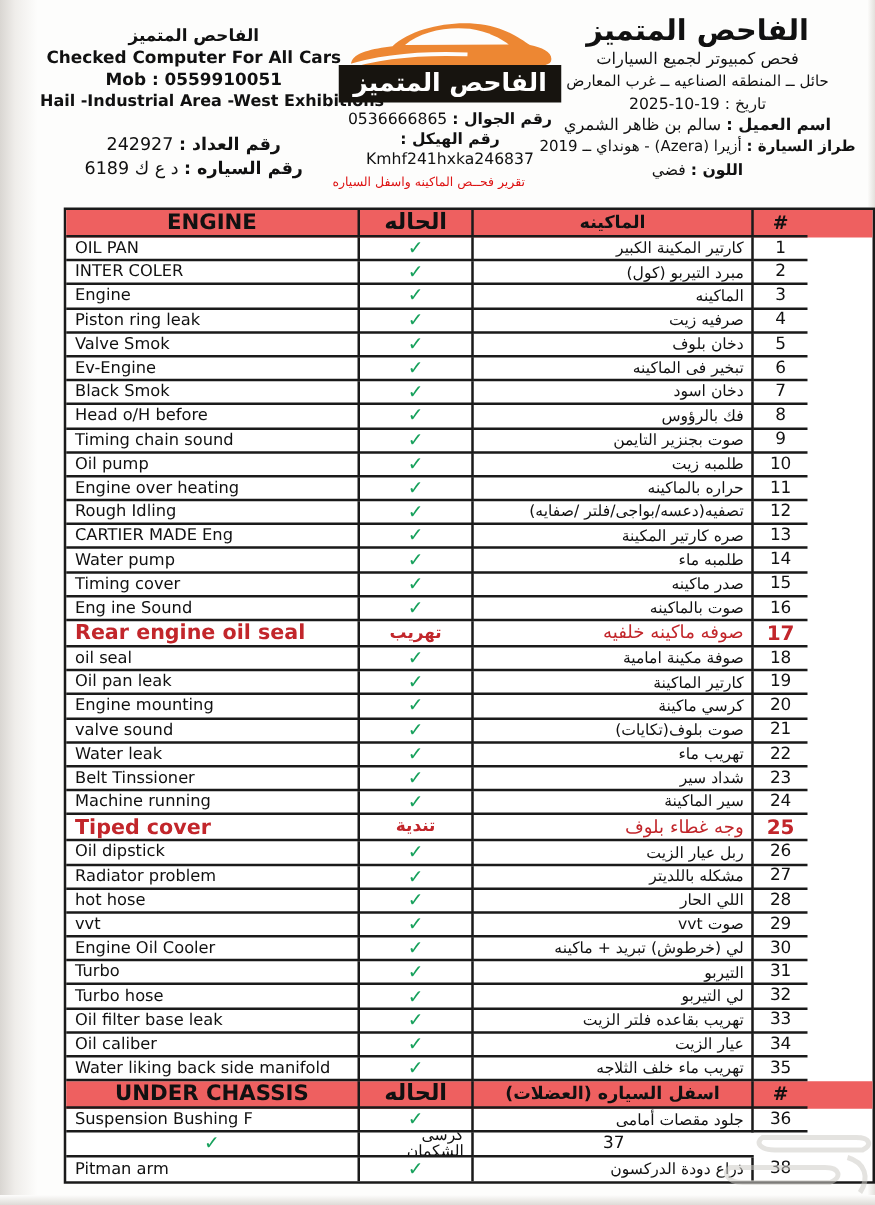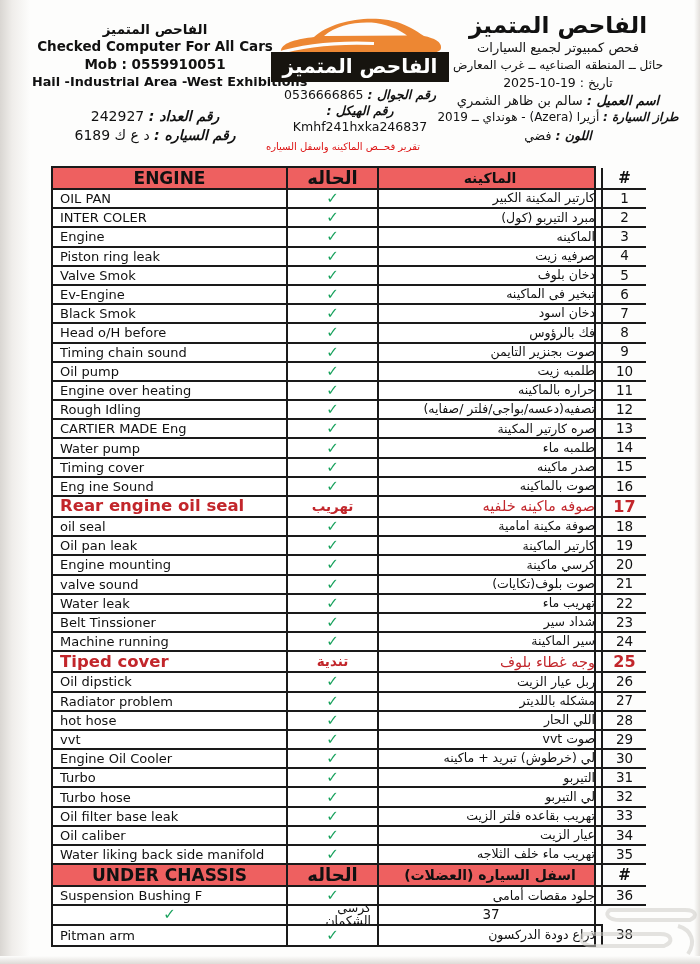--- a/index.html
+++ b/index.html
@@ -23,41 +23,41 @@
     background:linear-gradient(0deg,#dedbd7,#fdfdfc);}
   .edge-right{position:absolute;right:0;top:0;width:6px;height:100%;
     background:linear-gradient(270deg,#e3e0dc,#fdfdfc);}
 
   
   .header-left{position:absolute;left:32px;top:20px;width:246px;text-align:center;}
   .hl-title{font-size:13.5px;font-weight:bold;line-height:18px;}
   .hl-line{font-size:13.5px;font-weight:bold;line-height:17.5px;white-space:nowrap;}
   .hl-nums{margin-top:16px;direction:rtl;}
   .hl-nums .line{font-size:14px;line-height:19px;white-space:nowrap;}
-  .lbl{font-weight:bold;font-style:italic;}
+  .lbl{font-weight:bold;}
 
   .header-center{position:absolute;left:262px;top:12px;width:196px;text-align:center;}
   .car-logo{display:block;margin:0 auto;}
   .banner{display:inline-block;background:#17140f;color:#fff;font-weight:bold;
     font-size:20px;line-height:26px;padding:1px 12px 3px;margin-top:-6px;letter-spacing:.5px;}
   .hc-lines{margin-top:5px;direction:rtl;}
   .hc-lines .line{font-size:12.5px;line-height:16px;white-space:nowrap;}
   .vin{direction:ltr;font-size:13.5px;line-height:16px;}
 
   .header-right{position:absolute;right:6px;top:12px;width:272px;text-align:center;direction:rtl;}
   .hr-title{font-size:23px;font-weight:bold;line-height:27px;}
   .hr-line{font-size:12.5px;line-height:17.5px;white-space:nowrap;}
   .hr-line.small{font-size:12px;}
 
   .report-title{position:absolute;left:208px;top:141px;width:270px;text-align:center;
     direction:rtl;color:var(--title-red);font-weight:normal;font-size:10px;white-space:nowrap;}
 
   
   .inspection-table{
-    position:absolute;left:51px;top:166px;width:545px;
+    position:absolute;left:51px;top:166px;width:649px;
     border:2px solid var(--border);background:#fff;
   }
   .trow{display:grid;grid-template-columns:235px 91px 224px 43px;height:19.2px;}
   .trow.thead{height:22px;background:var(--header-bg);font-weight:bold;}
   .trow.alert{height:21px;}
   .cell{display:flex;align-items:center;overflow:hidden;
     border-right:2px solid var(--border);border-bottom:2px solid var(--border);line-height:1;}
   .cell:last-child{border-right:none;}
   .trow:last-child .cell{border-bottom:none;}
   .c-en{padding-left:7px;font-size:13px;justify-content:flex-start;}

